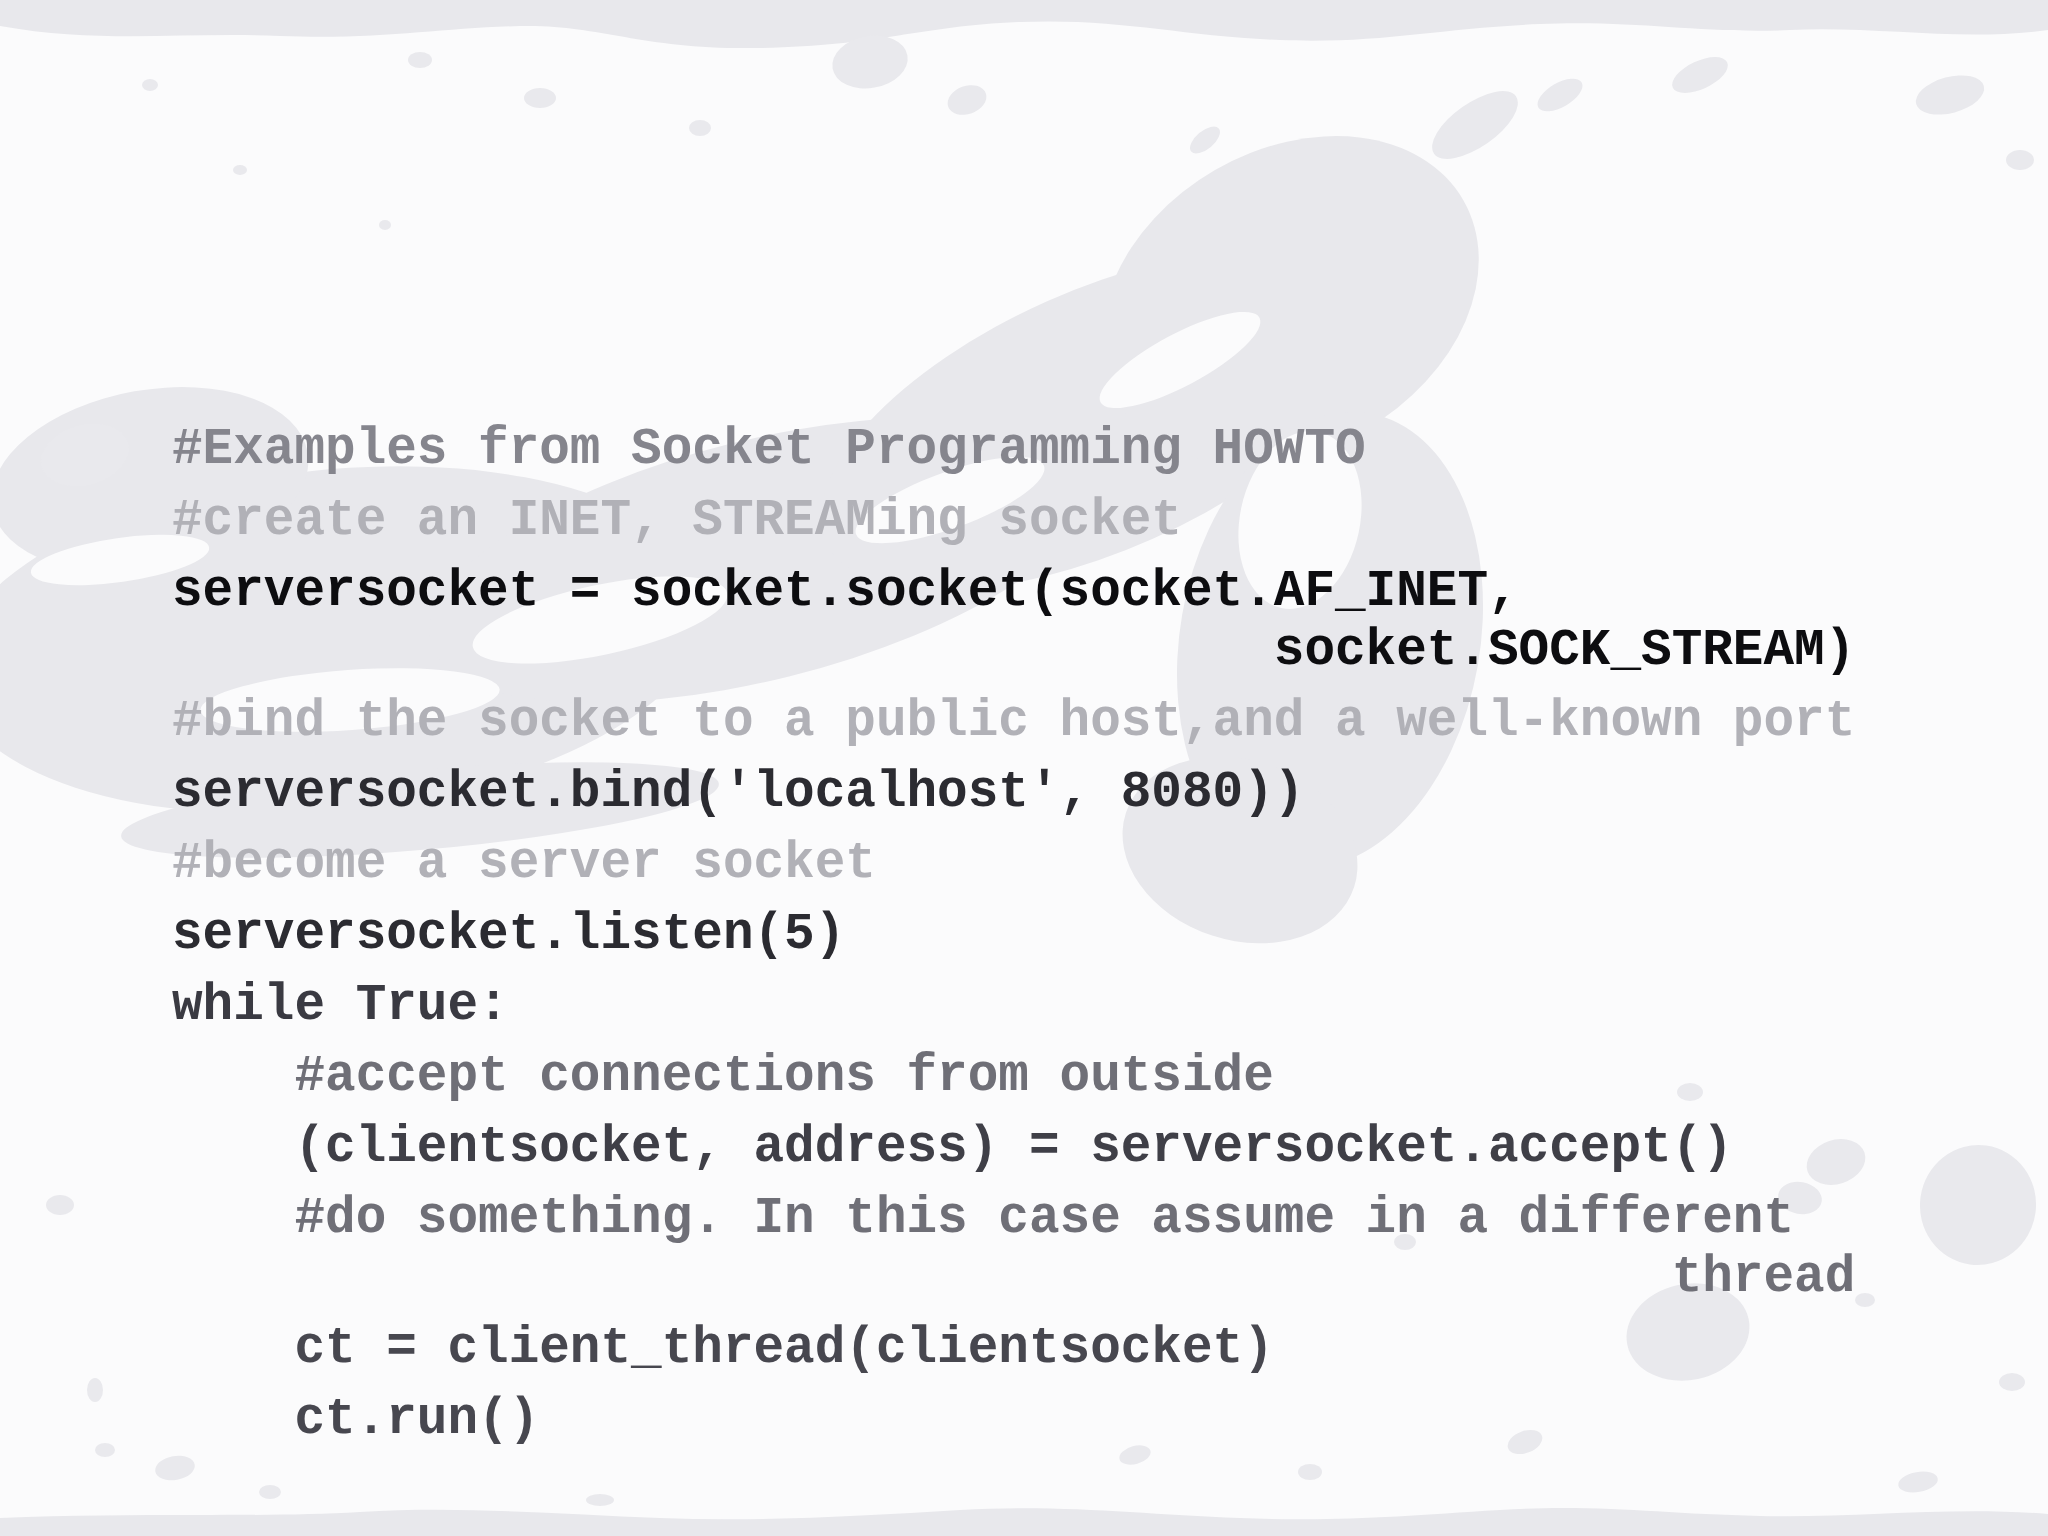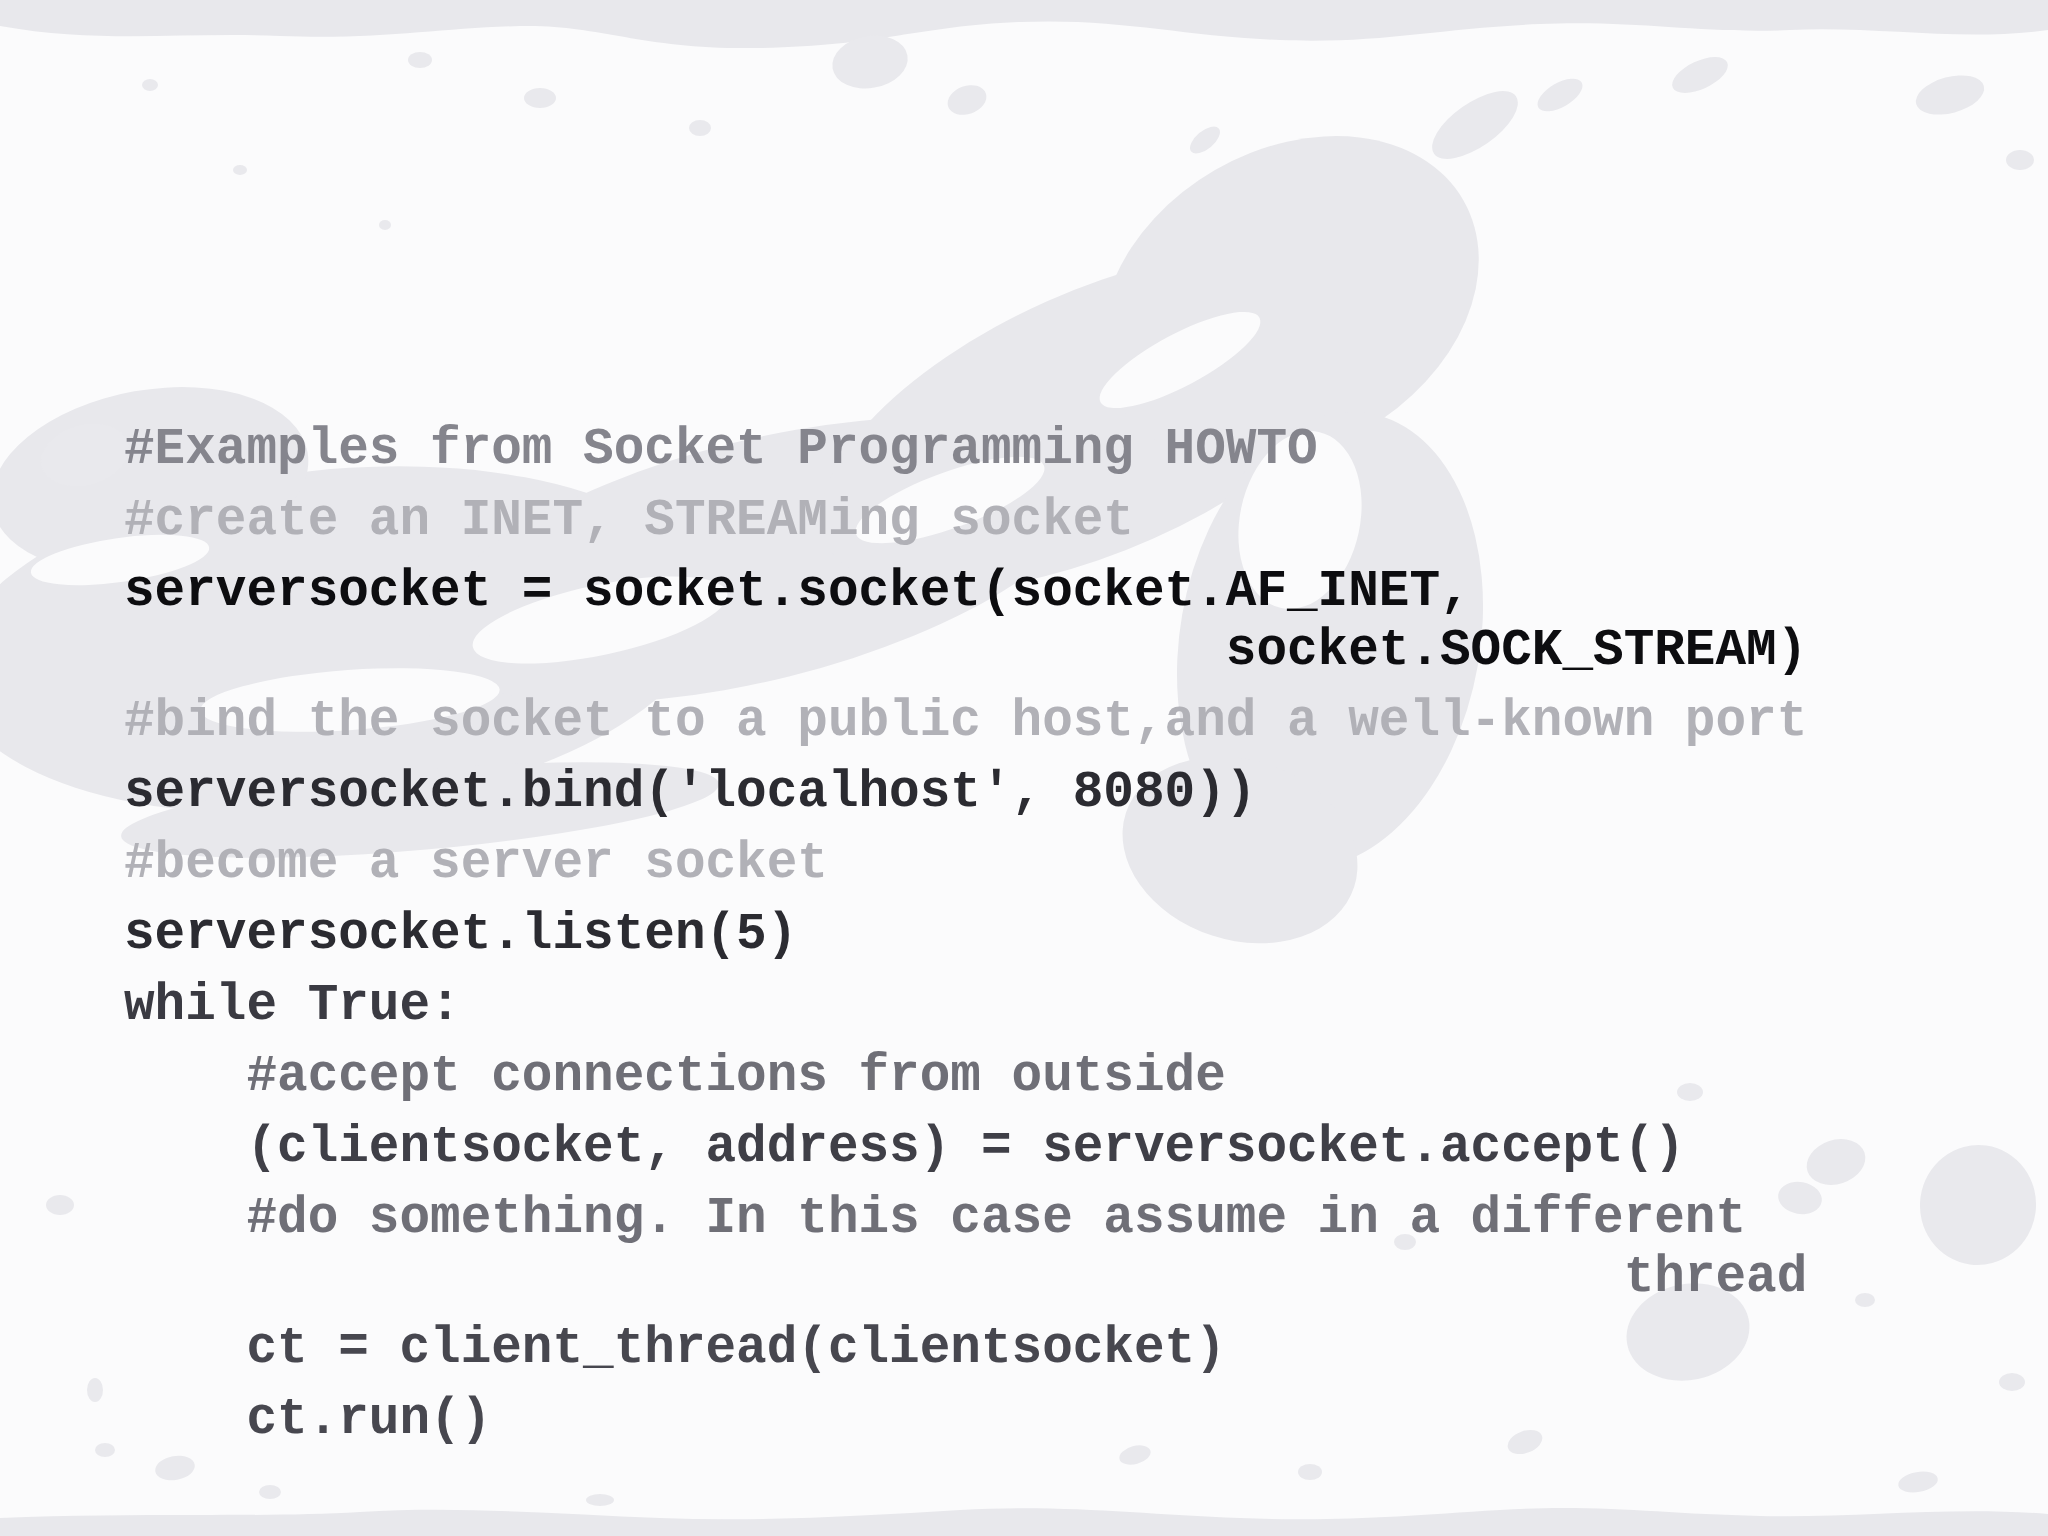--- a/index.html
+++ b/index.html
@@ -44,20 +44,21 @@
     font-family:"Liberation Mono","DejaVu Sans Mono",monospace;
     font-weight:700;
     font-size:51px;
     white-space:pre;
   }
   .code-line{
     height:59px;
     line-height:59px;
     margin-top:12px;
     white-space:pre;
+    margin-left:48px;
   }
   .code-line.continuation{
     margin-top:0;
     text-align:right;
   }
 </style>
 </head>
 <body>
 
 <div class="slide">

